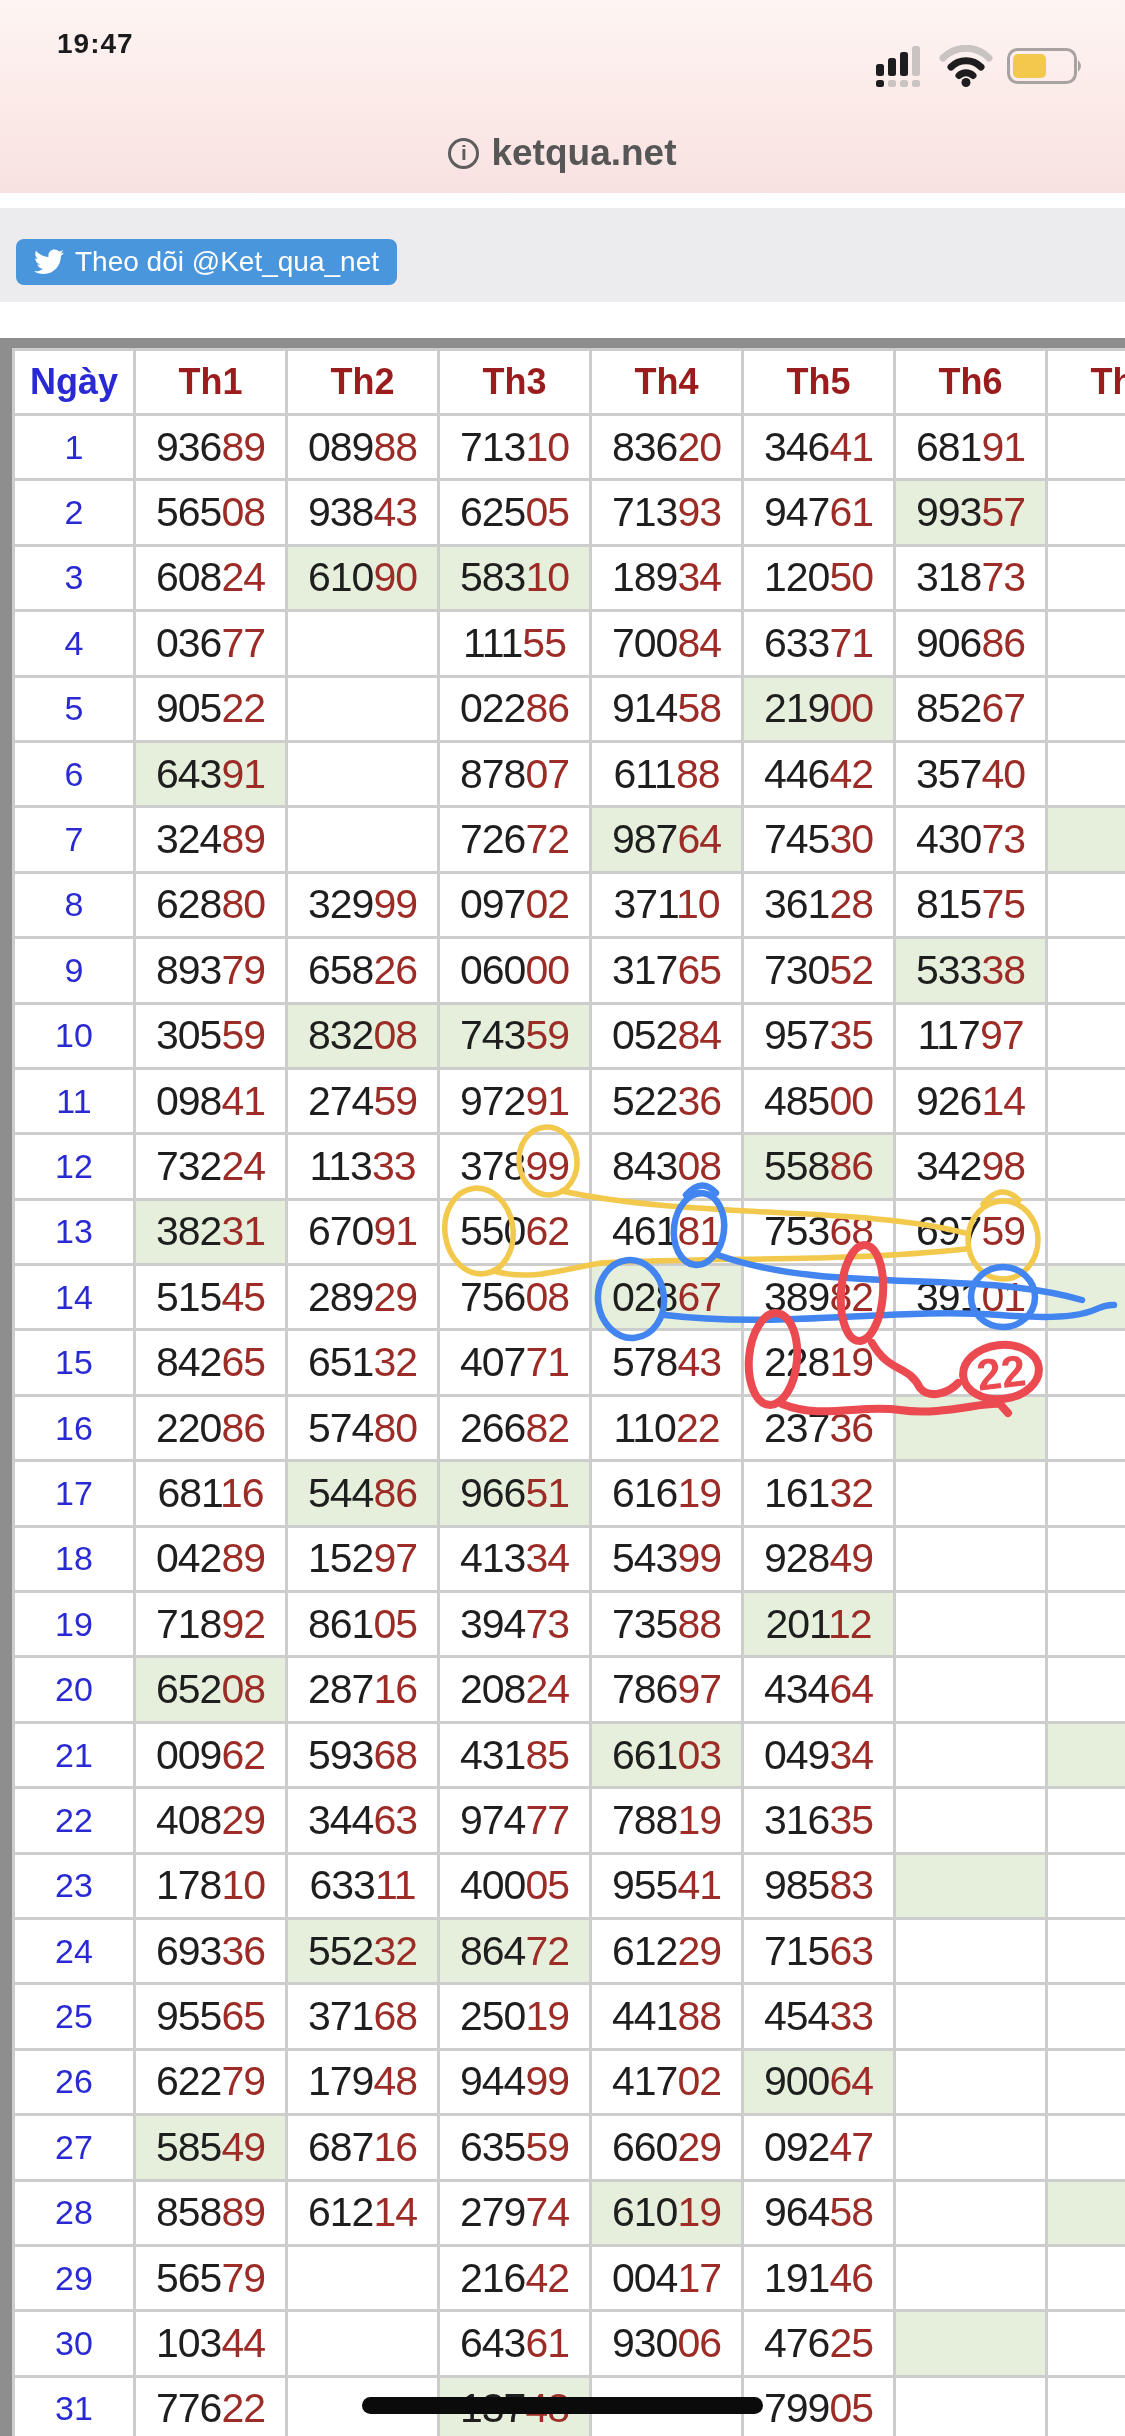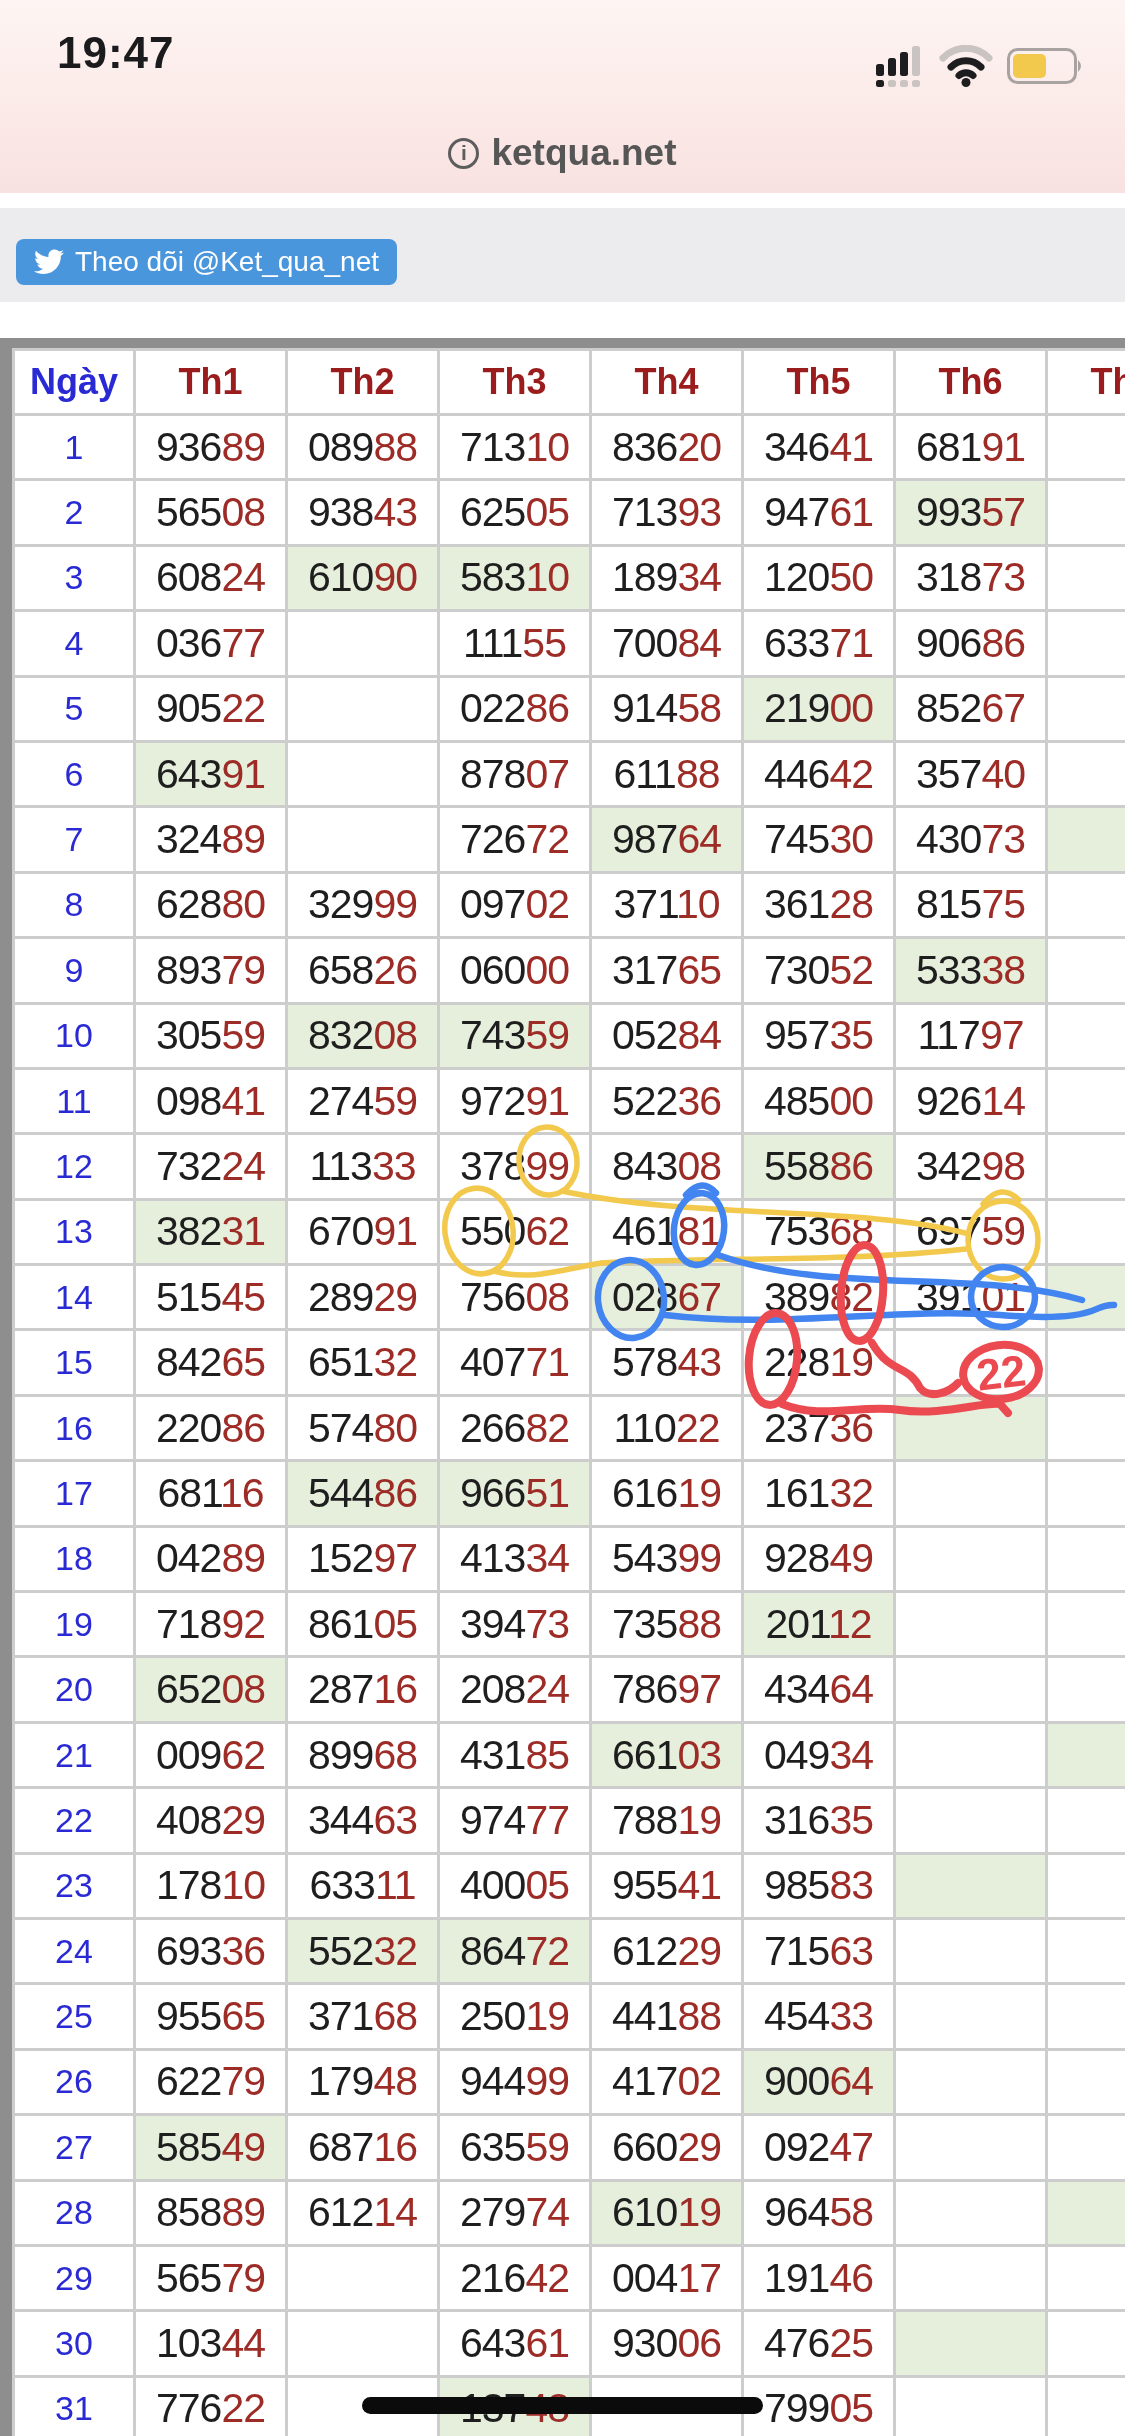--- a/index.html
+++ b/index.html
@@ -3,21 +3,21 @@
 <meta charset="utf-8">
 <style>
   html,body{margin:0;padding:0;}
   body{width:1125px;height:2436px;overflow:hidden;position:relative;background:#fff;
        font-family:"Liberation Sans","DejaVu Sans",sans-serif;}
   .screen{position:absolute;inset:0;width:1125px;height:2436px;overflow:hidden;}
 
   
   .top-area{position:absolute;left:0;top:0;width:1125px;height:193px;
             background:linear-gradient(180deg,#fdf5f3 0%,#fbeae8 55%,#f8e2e1 100%);}
-  .time{position:absolute;left:57px;top:28px;font-size:44px;font-weight:700;color:#1b1b1d;letter-spacing:1px;}
+  .time{position:absolute;left:57px;top:28px;font-size:28px;font-weight:700;color:#1b1b1d;letter-spacing:1px;}
   .statusicons{position:absolute;right:40px;top:44px;display:flex;align-items:center;gap:14px;}
   .url-row{position:absolute;left:0;top:132px;width:1125px;display:flex;justify-content:center;align-items:center;gap:12px;}
   .info-circle{width:31px;height:31px;border:3px solid #5d5d5d;border-radius:50%;display:flex;
                align-items:center;justify-content:center;font-size:21px;font-weight:700;color:#5d5d5d;box-sizing:border-box;}
   .url-text{font-size:37px;font-weight:600;color:#565656;}
 
   
   .gray-strip{position:absolute;left:0;top:208px;width:1125px;height:94px;background:#ececee;}
   .tweet-btn{position:absolute;left:16px;top:239px;height:46px;border-radius:8px;
              background:var(--twitter-blue,#4a96dd);display:flex;align-items:center;gap:11px;
@@ -310,21 +310,21 @@
           <td><span class="bk">287</span><span class="rd">16</span></td>
           <td><span class="bk">208</span><span class="rd">24</span></td>
           <td><span class="bk">786</span><span class="rd">97</span></td>
           <td><span class="bk">434</span><span class="rd">64</span></td>
           <td></td>
           <td></td>
         </tr>
         <tr>
           <td class="day">21</td>
           <td><span class="bk">009</span><span class="rd">62</span></td>
-          <td><span class="bk">899</span><span class="rd">68</span></td>
+          <td><span class="bk">593</span><span class="rd">68</span></td>
           <td><span class="bk">431</span><span class="rd">85</span></td>
           <td class="green"><span class="bk">661</span><span class="rd">03</span></td>
           <td><span class="bk">049</span><span class="rd">34</span></td>
           <td></td>
           <td class="green"></td>
         </tr>
         <tr>
           <td class="day">22</td>
           <td><span class="bk">408</span><span class="rd">29</span></td>
           <td><span class="bk">344</span><span class="rd">63</span></td>

